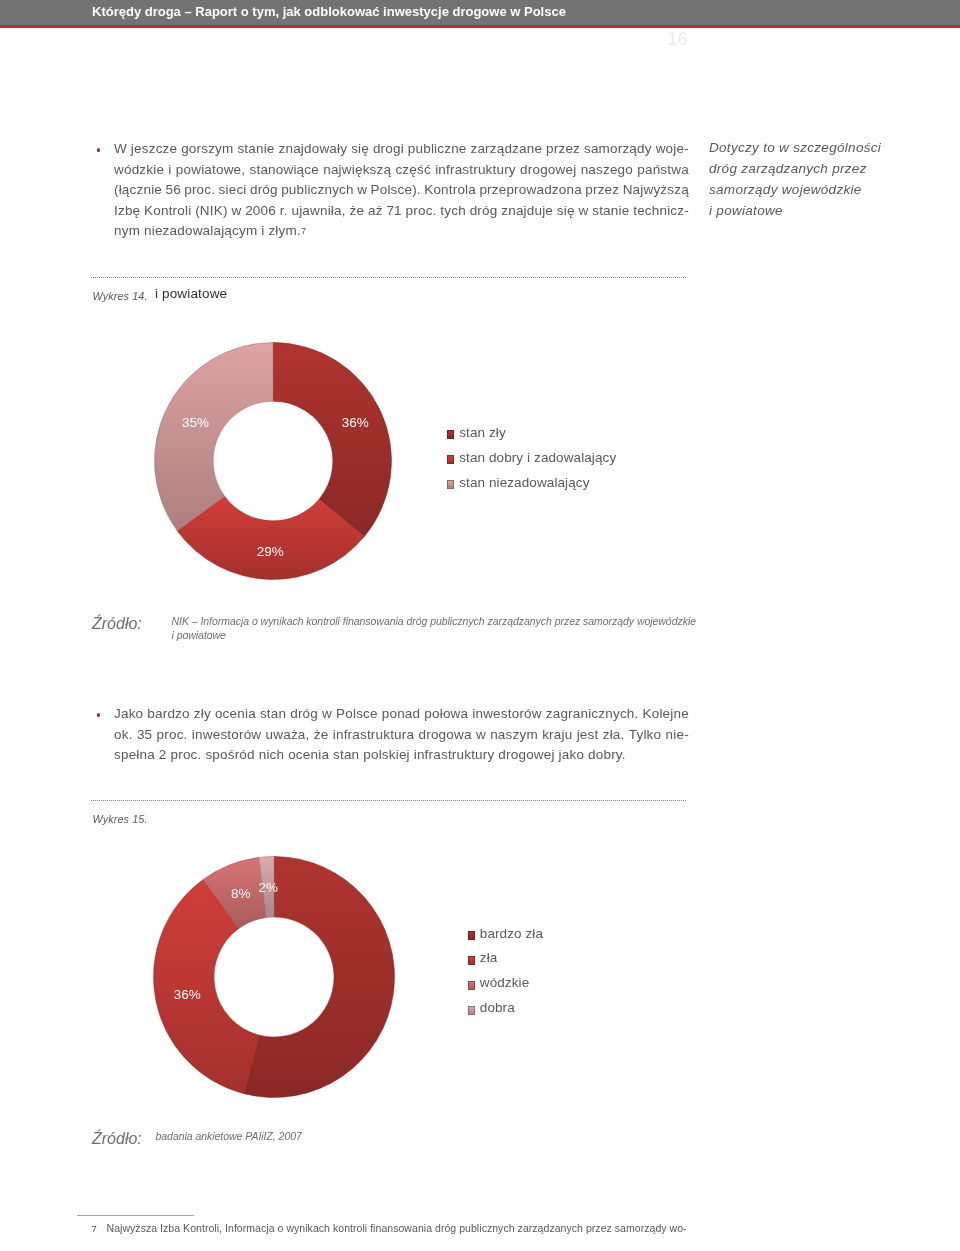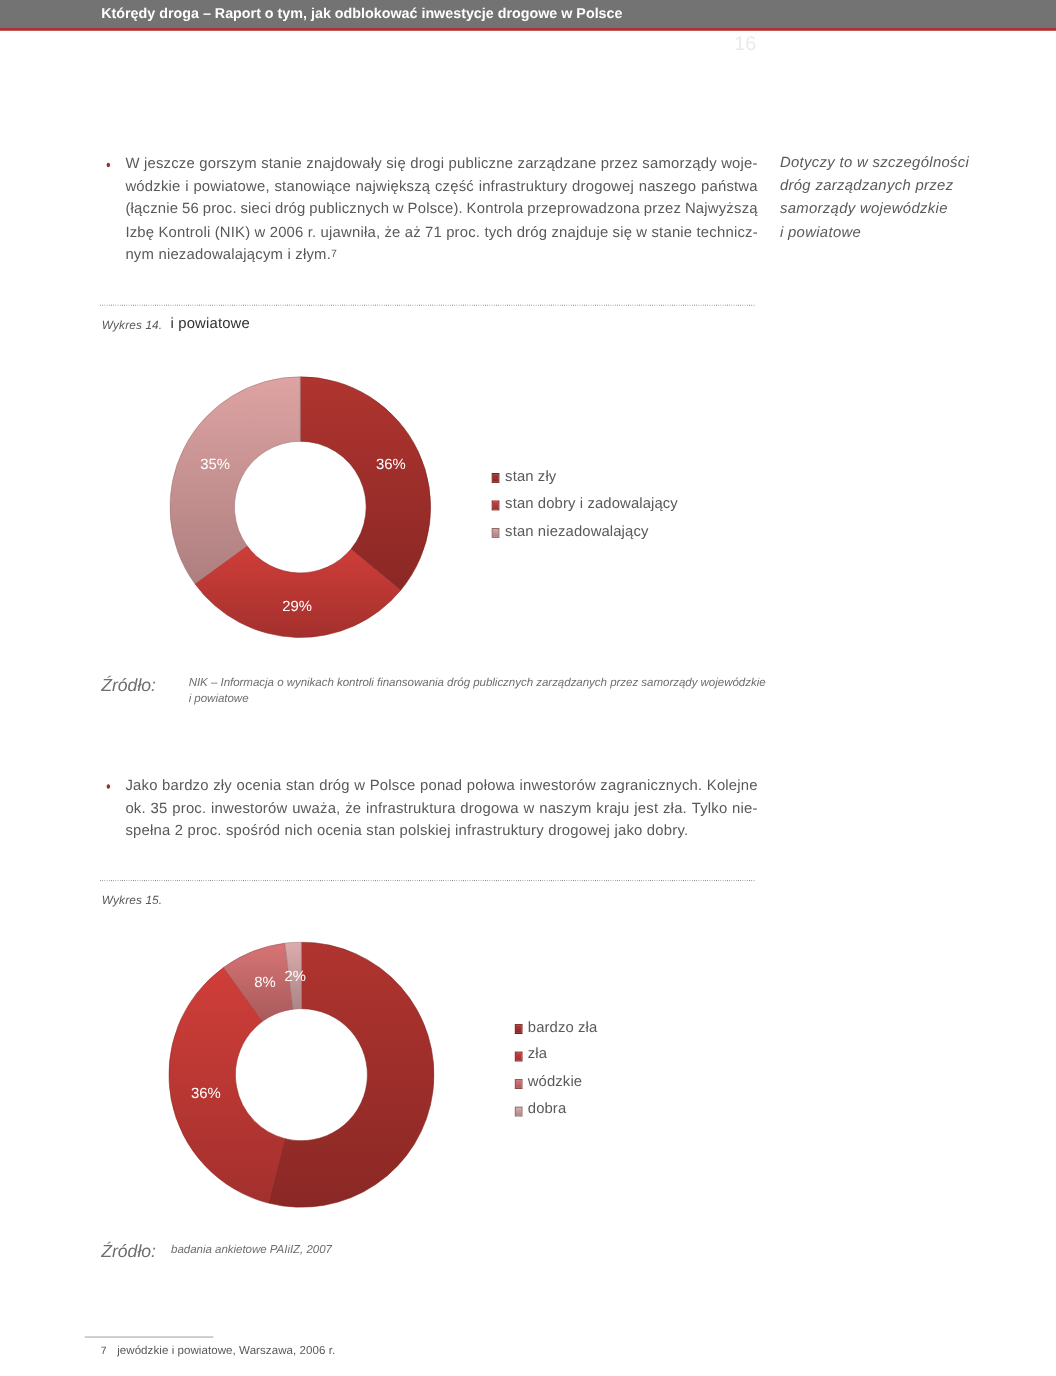--- a/index.html
+++ b/index.html
@@ -173,16 +173,16 @@
     </div>
 
   <div class="src-lbl" style="left:92px;top:1129.5px;">Źródło:</div>
   <div class="src-txt" style="left:155.5px;top:1129.5px;">
     <span class="ln">badania ankietowe PAIiIZ, 2007</span>
   </div>
 
   <div class="fn-rule" style="left:77px;top:1215px;width:117px;"></div>
   <div class="fn-num" style="left:91.5px;top:1223px;">7</div>
   <div class="fn-txt" style="left:106.5px;top:1222px;">
-    <span class="ln">jewódzkie i powiatowe, Warszawa, 2006 r.</span>
+    <span class="ln">Najwyższa Izba Kontroli, Informacja o wynikach kontroli finansowania dróg publicznych zarządzanych przez samorządy wo-</span>
   </div>
 
 </div>
 
 </body></html>

